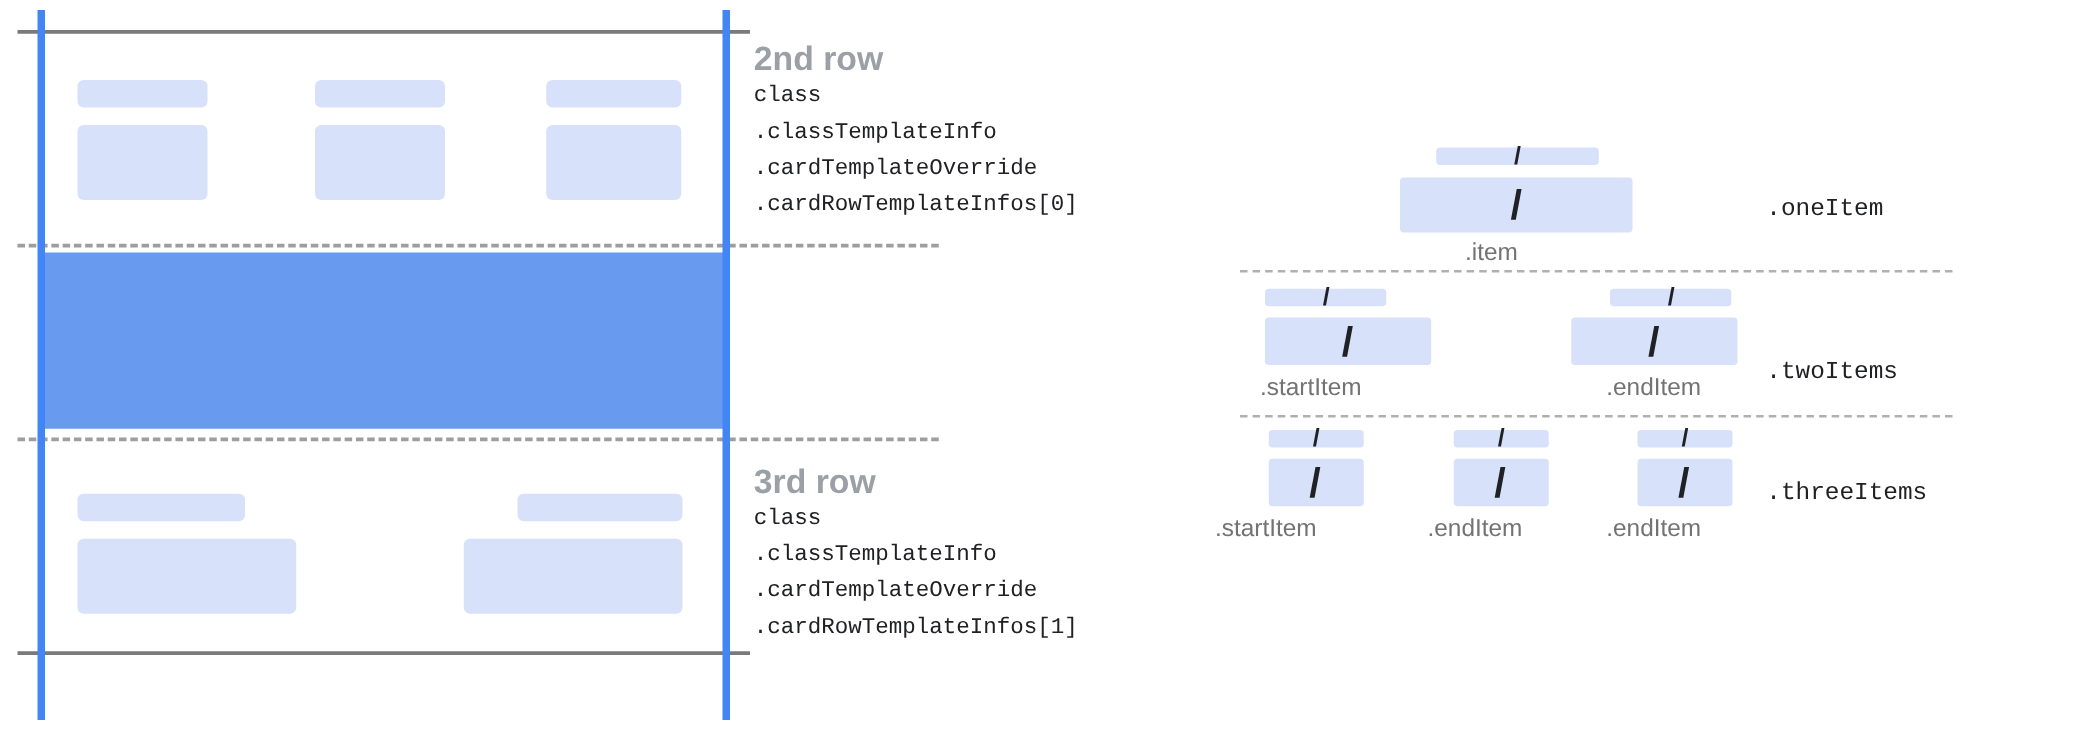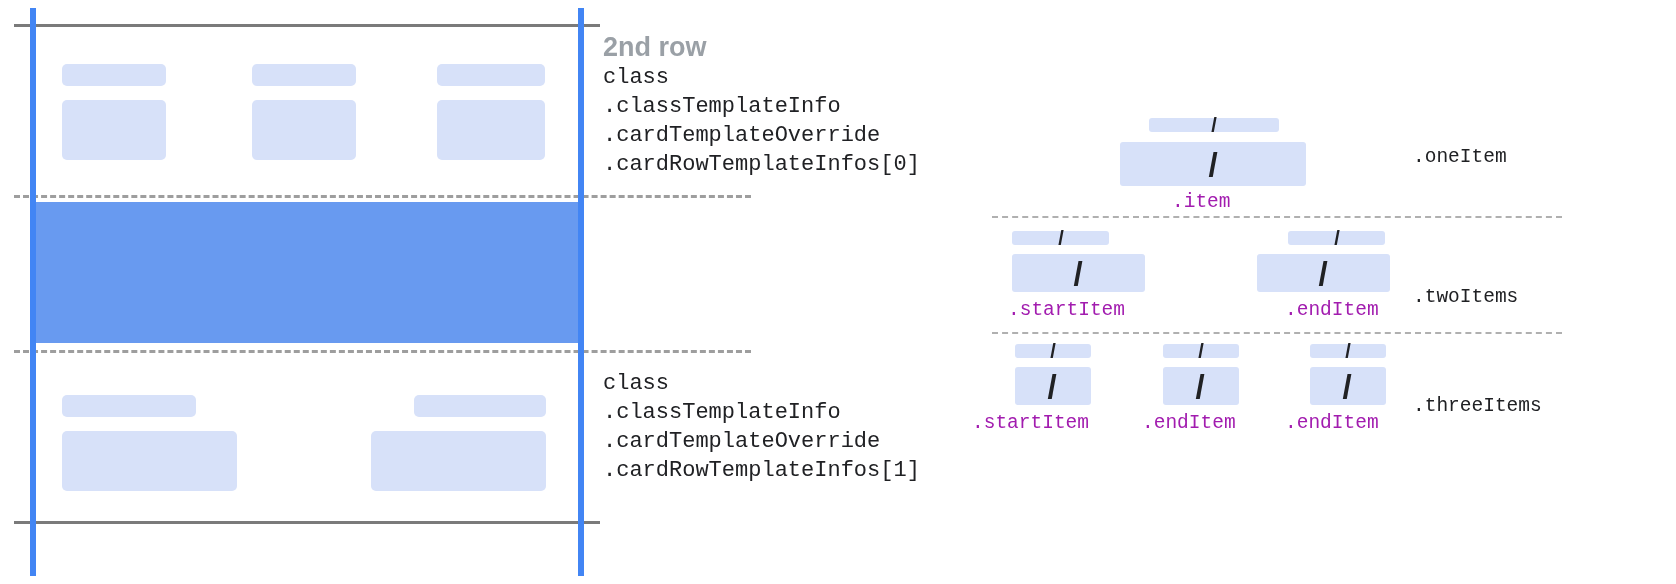--- a/index.html
+++ b/index.html
@@ -90,21 +90,21 @@
   .anno-title {
     font-family: "Liberation Sans", sans-serif;
     font-size: 27px;
     font-weight: bold;
     color: #9aa0a6;
     line-height: 32px;
     white-space: pre;
   }
   .anno-code {
     font-family: "Liberation Mono", monospace;
-    font-size: 22px;
+    font-size: 18px;
     color: #202124;
     line-height: 29px;
     white-space: pre;
   }
   .anno-row2 { top: 31px; }
   .anno-hero { top: 248px; }
   .anno-row3 { top: 369px; }
 
   
   .right-panel {
@@ -141,23 +141,23 @@
     font-family: "Liberation Sans", sans-serif;
     font-weight: bold;
     line-height: 1;
     transform: translate(-50%, -50%);
   }
   .slash.sm { font-size: 20px; }
   .slash.lg { font-size: 33px; }
 
   .cap {
     position: absolute;
-    font-family: Liberation Mono, monospace;
+    font-family: Liberation Sans, sans-serif;
     font-size: 19.5px;
-    color: #a21caf;
+    color: #737373;
     white-space: pre;
     line-height: 24px;
   }
   .group-label {
     position: absolute;
     font-family: "Liberation Mono", monospace;
     font-size: 19.5px;
     color: #202124;
     white-space: pre;
     line-height: 24px;
@@ -200,40 +200,41 @@
   <div class="anno anno-row2">
     <div class="anno-title">2nd row</div>
     <div class="anno-code">class
 .classTemplateInfo
 .cardTemplateOverride
 .cardRowTemplateInfos[0]</div>
   </div>
 
 
   <div class="anno anno-row3">
+    <div class="anno-title">3rd row</div>
     <div class="anno-code">class
 .classTemplateInfo
 .cardTemplateOverride
 .cardRowTemplateInfos[1]</div>
   </div>
 
   <div class="right-panel">
 
     <div class="rule-dash-r r1"></div>
     <div class="rule-dash-r r2"></div>
 
     <div>
       <div class="cell-bar" style="left:189px; top:118px; width:130px; height:14px;"></div>
       <div class="slash sm" style="left:254px; top:125px;">/</div>
 
       <div class="cell-box" style="left:160px; top:142px; width:186px; height:44px;"></div>
       <div class="slash lg" style="left:253px; top:164px;">/</div>
 
       <div class="cap" style="left:212px; top:190px;">.item</div>
-      <div class="group-label" style="left:453px; top:145px;text-align:right;">.oneItem</div>
+      <div class="group-label" style="left:453px; top:155px;text-align:right;">.oneItem</div>
     </div>
 
     <div>
 
       <div class="cell-bar" style="left:52px; top:231px; width:97px; height:14px;"></div>
       <div class="slash sm" style="left:101px; top:238px;">/</div>
 
       <div class="cell-box" style="left:52px; top:254px; width:133px; height:38px;"></div>
       <div class="slash lg" style="left:118px; top:273px;">/</div>
 
@@ -269,17 +270,17 @@
       <div class="cap" style="left:182px; top:411px;">.endItem</div>
 
       <div class="cell-bar" style="left:350px; top:344px; width:76px; height:14px;"></div>
       <div class="slash sm" style="left:388px; top:351px;">/</div>
 
       <div class="cell-box" style="left:350px; top:367px; width:76px; height:38px;"></div>
       <div class="slash lg" style="left:387px; top:386px;">/</div>
 
       <div class="cap" style="left:325px; top:411px;">.endItem</div>
 
-      <div class="group-label" style="left:453px; top:394px;">.threeItems</div>
+      <div class="group-label" style="left:453px; top:382px;">.threeItems</div>
     </div>
   </div>
 
 </div>
 
 </body></html>

